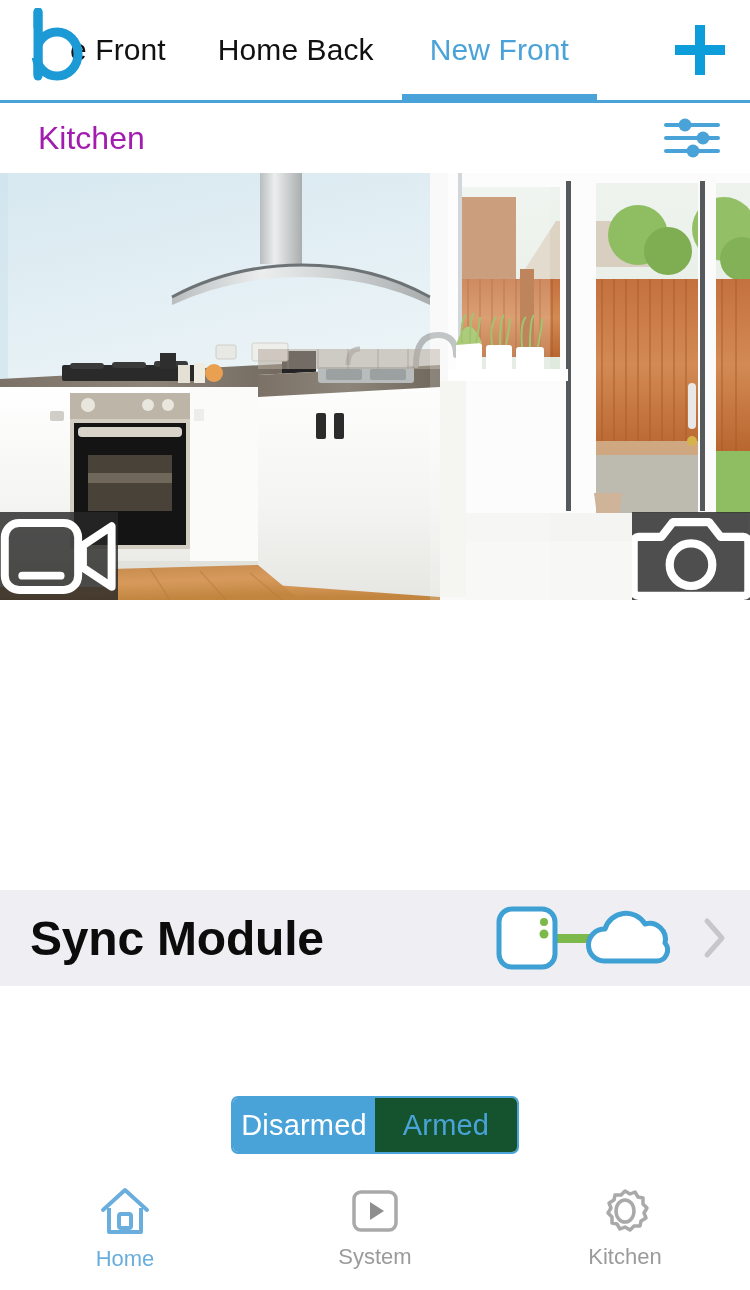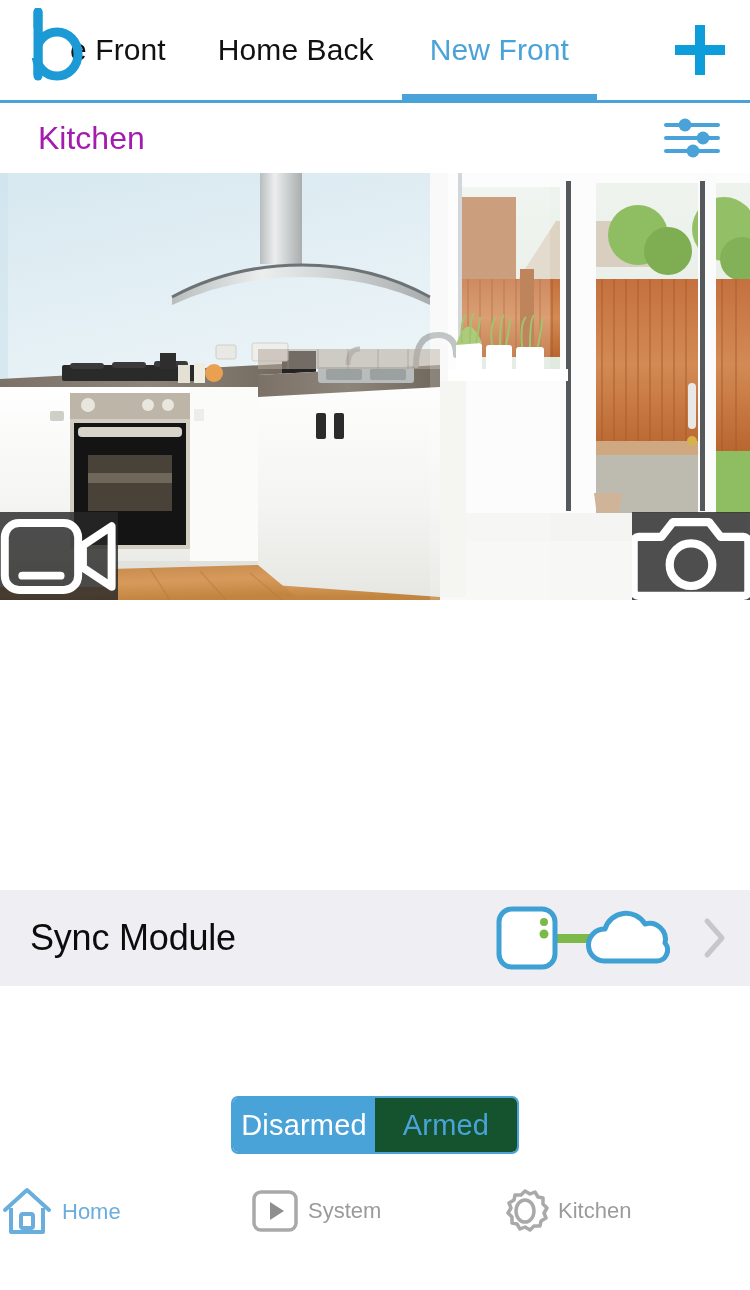--- a/index.html
+++ b/index.html
@@ -143,22 +143,22 @@
     top: 890px;
     width: 750px;
     height: 96px;
     background: #eeeef3;
     display: flex;
     align-items: center;
     padding: 0 22px 0 30px;
   }
 
   .sync-label {
-    font-size: 36px;
-    font-weight: 400;
+    font-size: 48px;
+    font-weight: 700;
     color: #0c0c0c;
     flex: 1;
     letter-spacing: -0.2px;
   }
 
   .sync-graphic { margin-right: 26px; display: block; }
 
   .chevron { display: block; }
 
   
@@ -196,21 +196,21 @@
     height: 118px;
     background: #ffffff;
     display: flex;
     align-items: flex-start;
     padding-top: 14px;
   }
 
   .nav-item {
     flex: 1;
     display: flex;
-    flex-direction: row;
+    flex-direction: column;
     align-items: center;
     gap: 8px;
   }
 
   .nav-label {
     font-size: 22px;
     color: #9b9b9b;
   }
   .nav-item.active .nav-label { color: #6aaedd; }
 </style>

